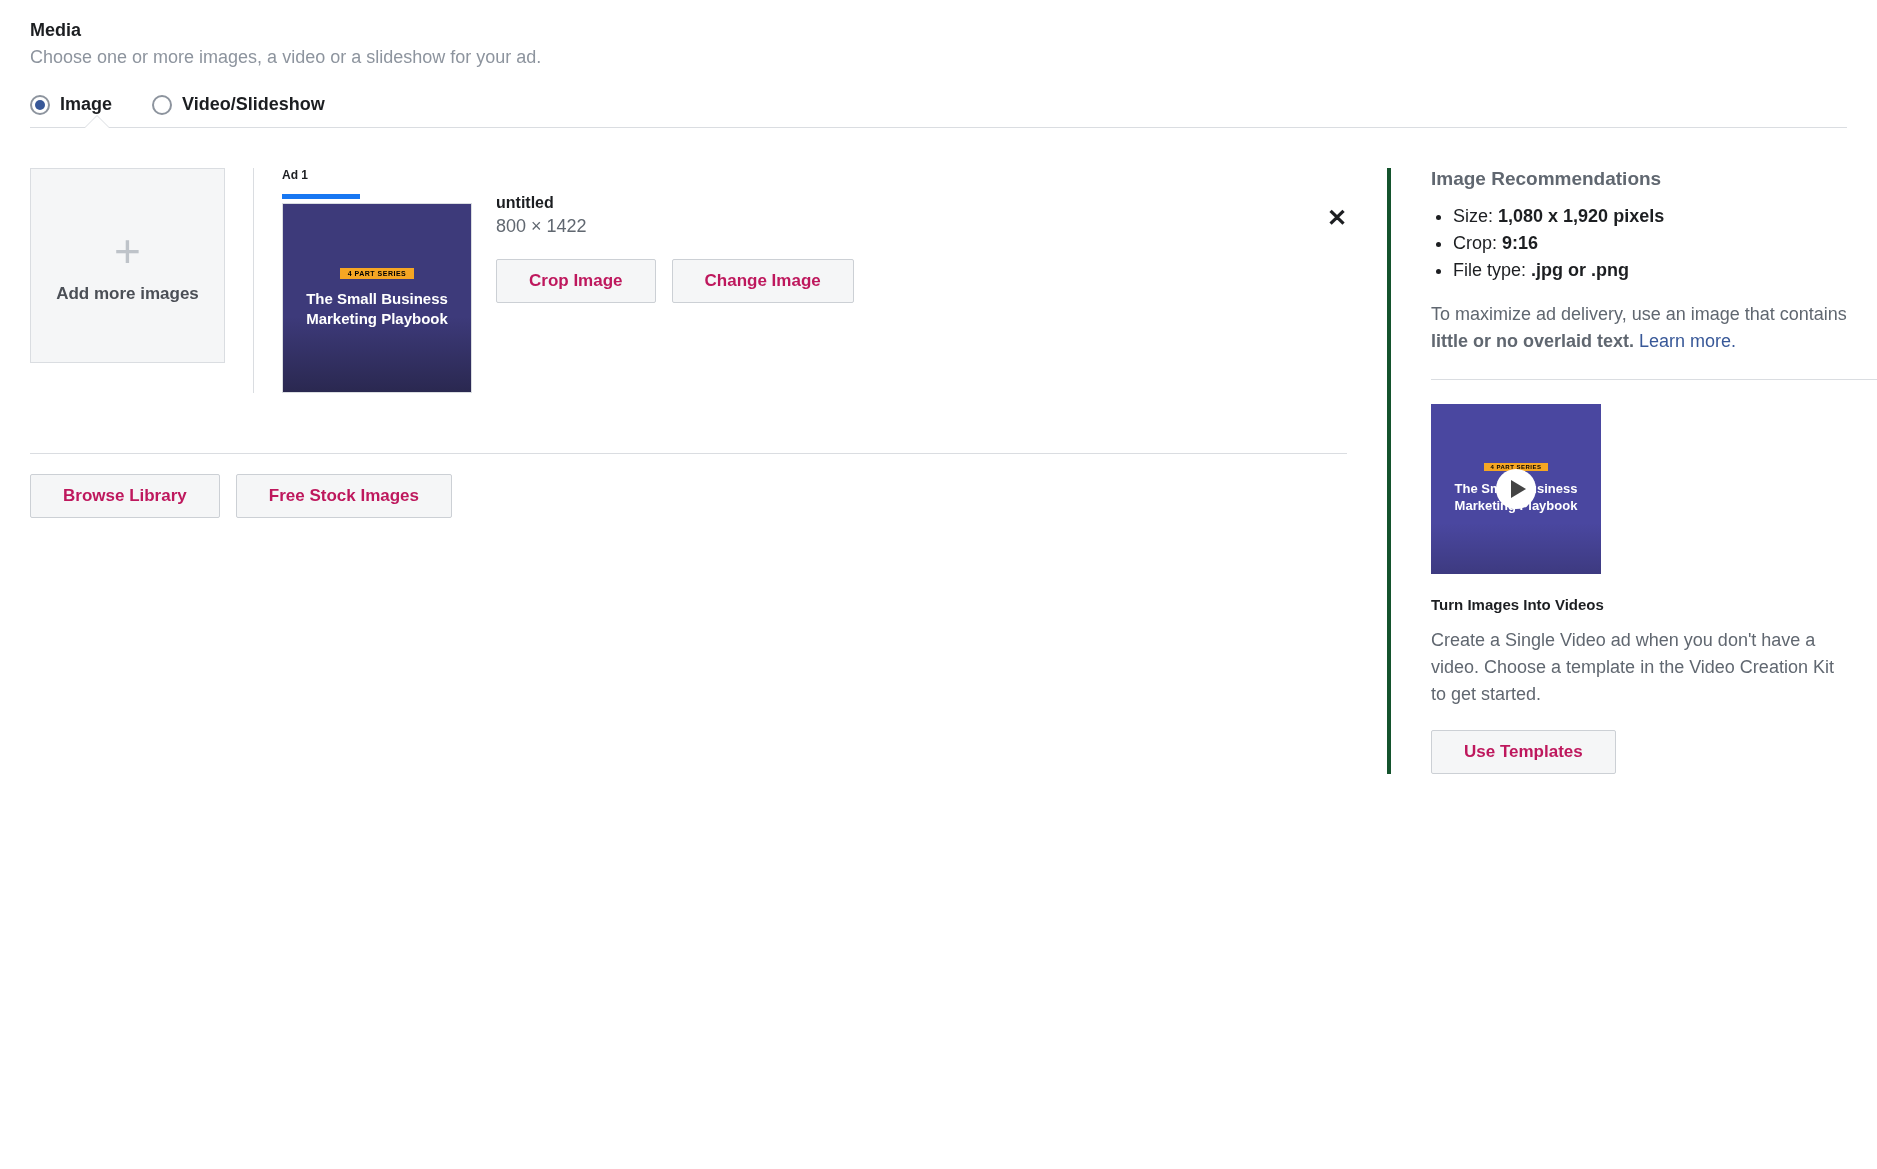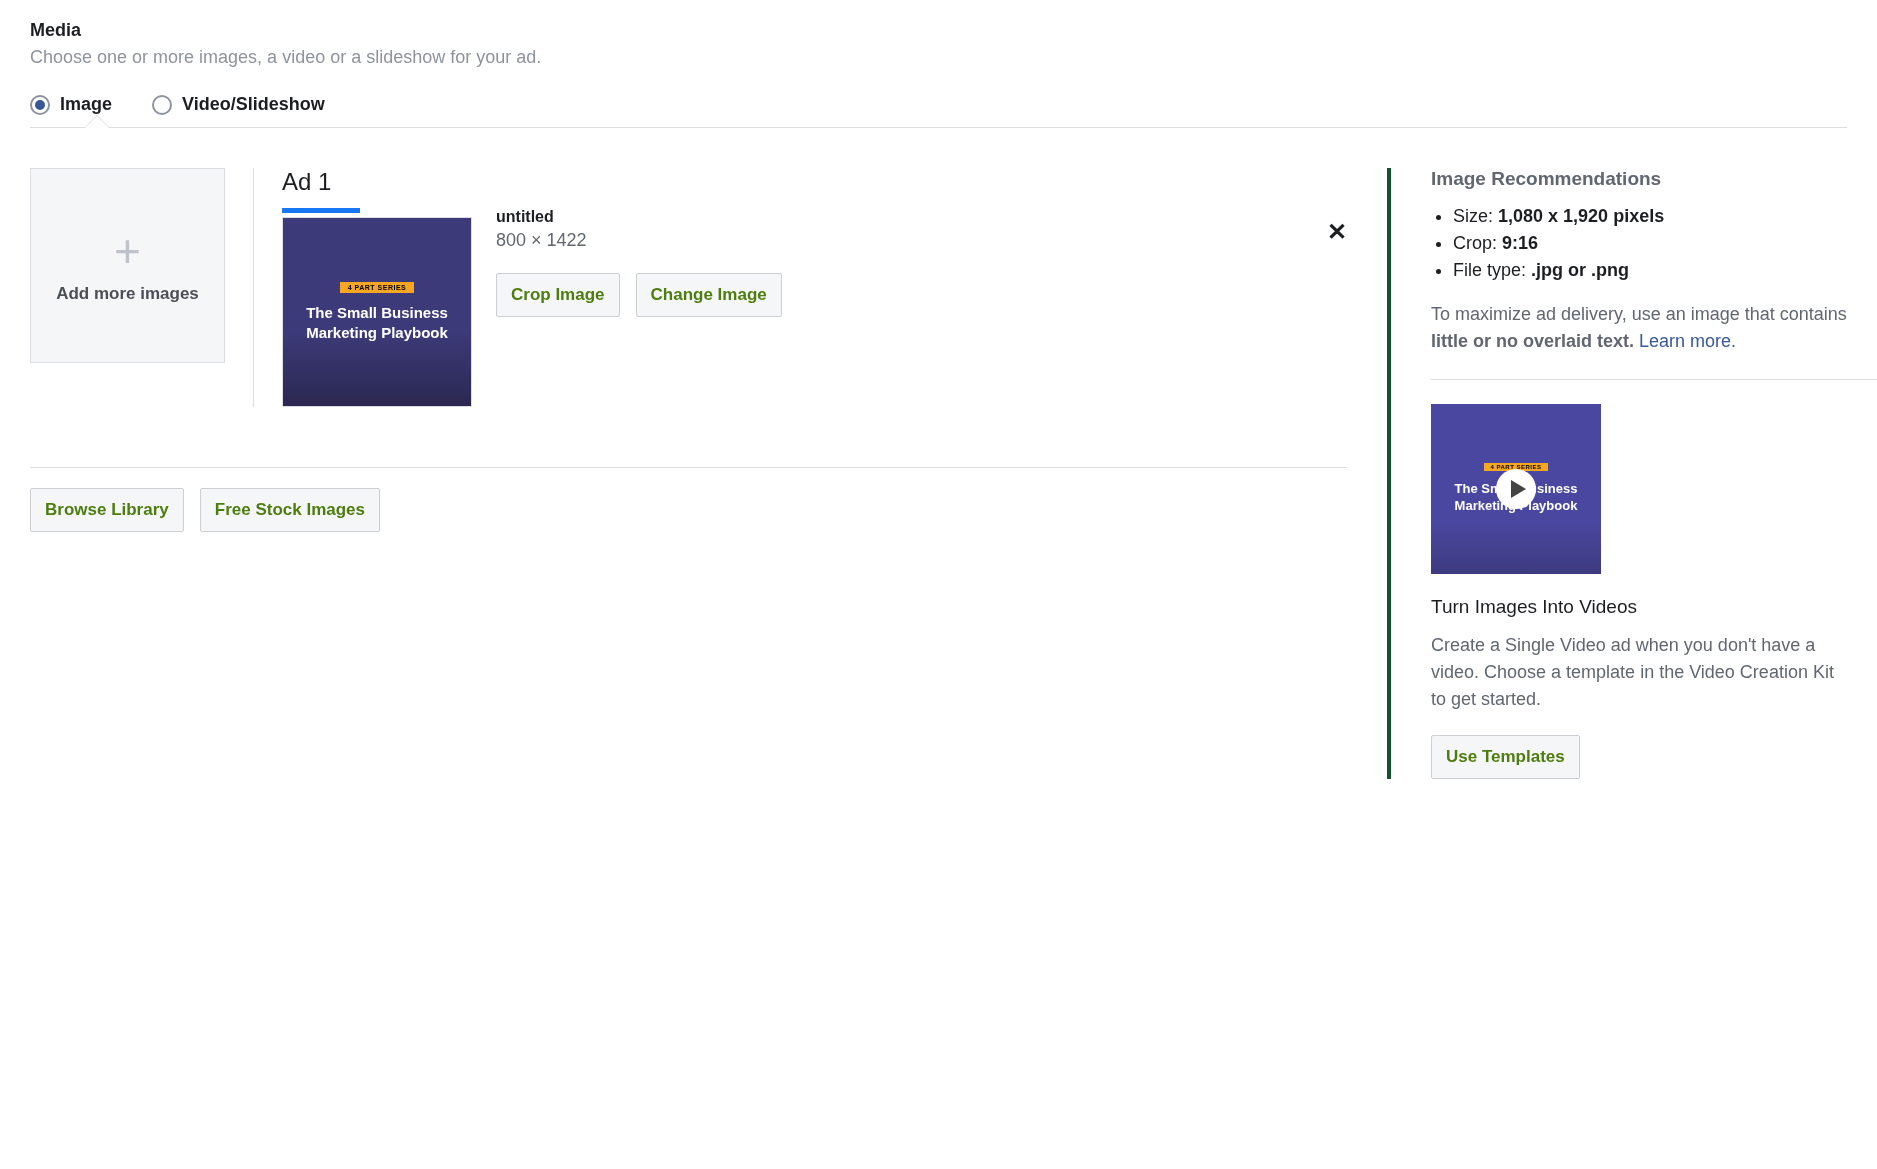--- a/index.html
+++ b/index.html
@@ -126,22 +126,22 @@
     }
     .vertical-divider-small {
       width: 1px;
       background: #dadde1;
       align-self: stretch;
     }
     .ad-block {
       flex: 1;
     }
     .ad-title {
-      font-size: 24px;
-      font-weight: 400;
+      font-size: 12px;
+      font-weight: 700;
       margin-bottom: 12px;
     }
     .ad-content {
       display: flex;
       gap: 24px;
       align-items: flex-start;
       position: relative;
     }
     .ad-thumbnail-wrapper {
       position: relative;
@@ -200,24 +200,24 @@
       color: #606770;
       margin-bottom: 22px;
     }
     .ad-actions {
       display: flex;
       gap: 16px;
     }
     .btn {
       background: #f5f6f7;
       border: 1px solid #ccd0d5;
-      padding: 11px 14px;
+      padding: 11px 32px;
       font-size: 17px;
       font-weight: 600;
-      color: #4d7c0f;
+      color: #be185d;
       cursor: pointer;
       border-radius: 2px;
       font-family: inherit;
     }
     .close-btn {
       position: absolute;
       right: 0;
       top: 10px;
       font-size: 24px;
       font-weight: 700;
@@ -318,22 +318,22 @@
     }
     .play-triangle {
       width: 0;
       height: 0;
       border-top: 9px solid transparent;
       border-bottom: 9px solid transparent;
       border-left: 15px solid #444;
       margin-left: 4px;
     }
     .video-section-title {
-      font-size: 19px;
-      font-weight: 400;
+      font-size: 15px;
+      font-weight: 700;
       margin-bottom: 14px;
       margin-top: 19px;
     }
     .video-section-desc {
       font-size: 18px;
       color: #606770;
       line-height: 1.5;
       margin-bottom: 22px;
     }
     .image-glyph {

